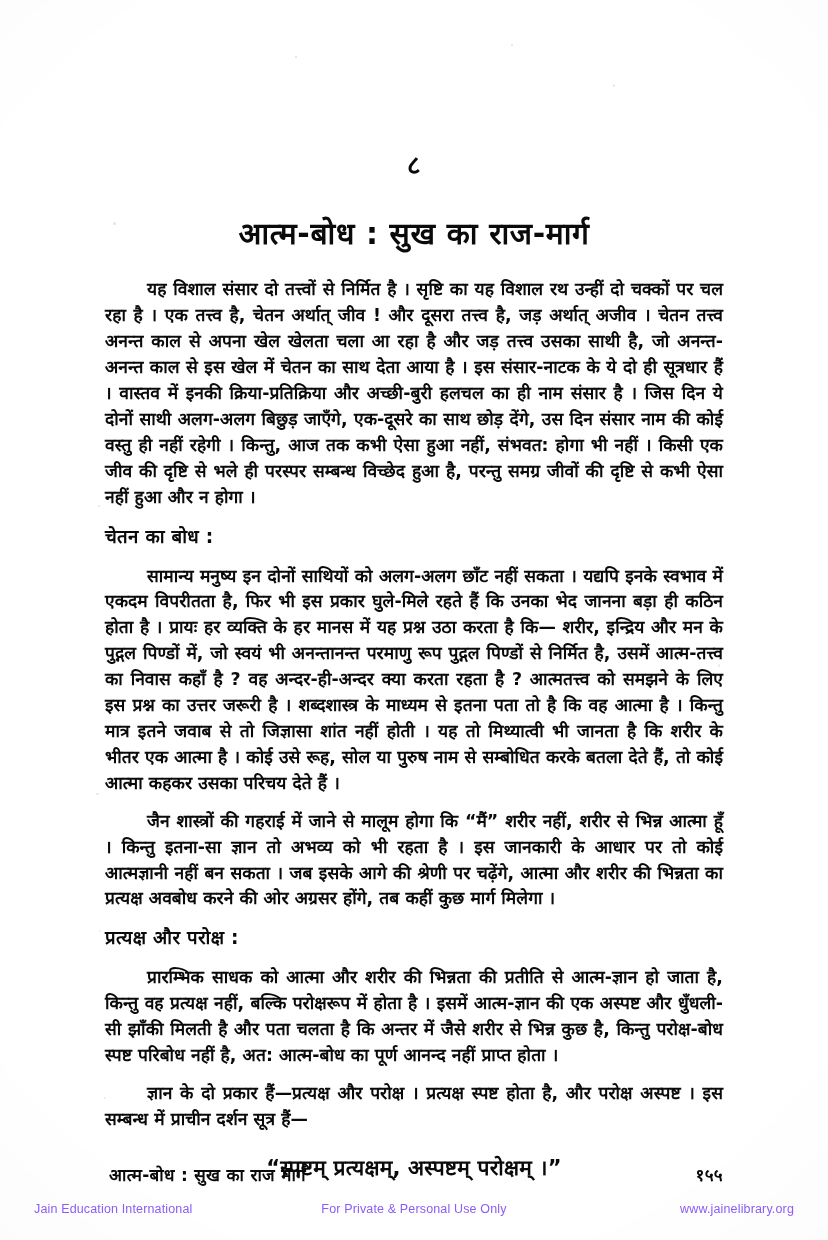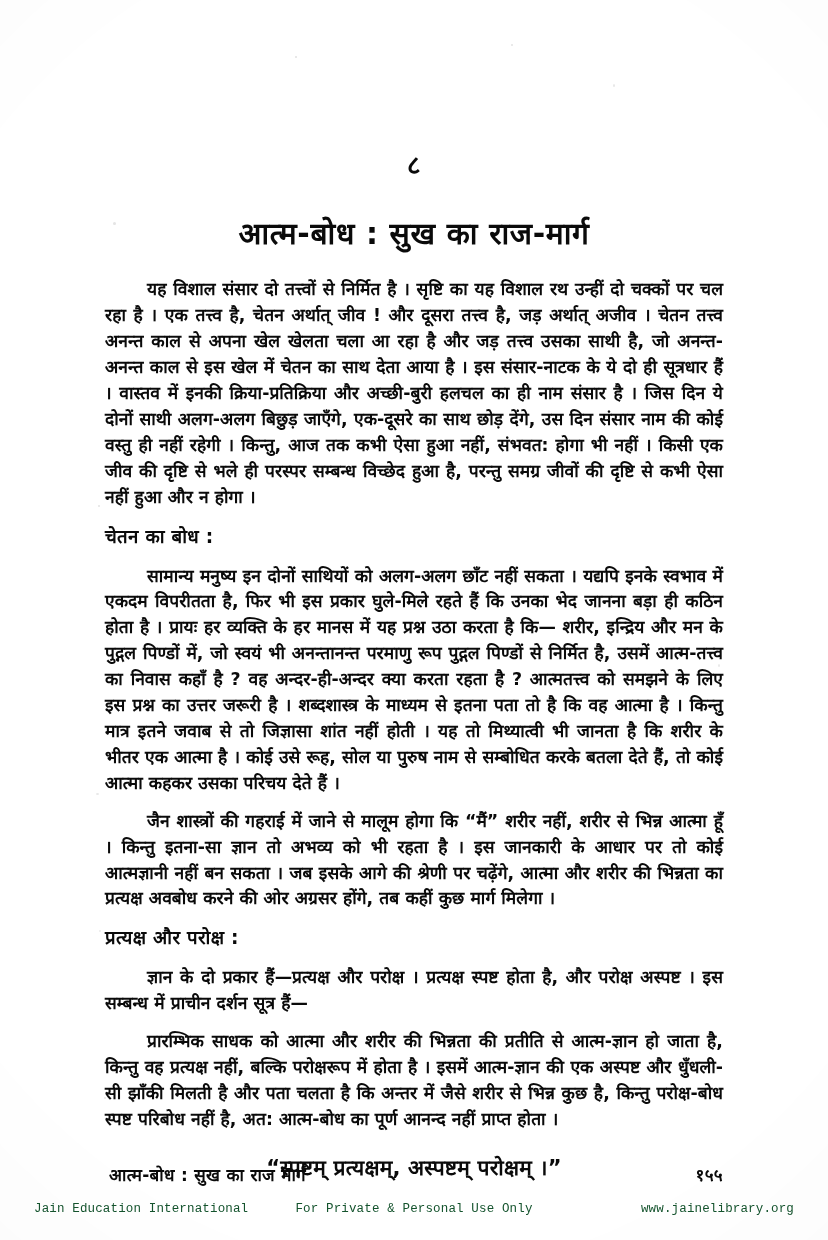--- a/index.html
+++ b/index.html
@@ -121,24 +121,24 @@
   .foot-pageno { white-space: nowrap; }
 
   .watermark {
     position: absolute;
     left: 34px;
     right: 34px;
     top: 1202px;
     display: flex;
     justify-content: space-between;
     align-items: baseline;
-    font-family: Liberation Mono, monospace;
+    font-family: Liberation Sans, sans-serif;
     font-size: 12.5px;
     font-weight: 400;
-    color: #14532d;
+    color: #8b5cf6;
     letter-spacing: 0.15px;
   }
 
   .watermark .wm-center {
     position: absolute;
     left: 0;
     right: 0;
     text-align: center;
   }
 
@@ -174,23 +174,23 @@
       <p class="para">यह विशाल संसार दो तत्त्वों से निर्मित है । सृष्टि का यह विशाल रथ उन्हीं दो चक्कों पर चल रहा है । एक तत्त्व है, चेतन अर्थात् जीव ! और दूसरा तत्त्व है, जड़ अर्थात् अजीव । चेतन तत्त्व अनन्त काल से अपना खेल खेलता चला आ रहा है और जड़ तत्त्व उसका साथी है, जो अनन्त-अनन्त काल से इस खेल में चेतन का साथ देता आया है । इस संसार-नाटक के ये दो ही सूत्रधार हैं । वास्तव में इनकी क्रिया-प्रतिक्रिया और अच्छी-बुरी हलचल का ही नाम संसार है । जिस दिन ये दोनों साथी अलग-अलग बिछुड़ जाएँगे, एक-दूसरे का साथ छोड़ देंगे, उस दिन संसार नाम की कोई वस्तु ही नहीं रहेगी । किन्तु, आज तक कभी ऐसा हुआ नहीं, संभवत: होगा भी नहीं । किसी एक जीव की दृष्टि से भले ही परस्पर सम्बन्ध विच्छेद हुआ है, परन्तु समग्र जीवों की दृष्टि से कभी ऐसा नहीं हुआ और न होगा ।</p>
 
       <h2 class="subhead">चेतन का बोध :</h2>
 
       <p class="para">सामान्य मनुष्य इन दोनों साथियों को अलग-अलग छाँट नहीं सकता । यद्यपि इनके स्वभाव में एकदम विपरीतता है, फिर भी इस प्रकार घुले-मिले रहते हैं कि उनका भेद जानना बड़ा ही कठिन होता है । प्रायः हर व्यक्ति के हर मानस में यह प्रश्न उठा करता है कि— शरीर, इन्द्रिय और मन के पुद्गल पिण्डों में, जो स्वयं भी अनन्तानन्त परमाणु रूप पुद्गल पिण्डों से निर्मित है, उसमें आत्म-तत्त्व का निवास कहाँ है ? वह अन्दर-ही-अन्दर क्या करता रहता है ? आत्मतत्त्व को समझने के लिए इस प्रश्न का उत्तर जरूरी है । शब्दशास्त्र के माध्यम से इतना पता तो है कि वह आत्मा है । किन्तु मात्र इतने जवाब से तो जिज्ञासा शांत नहीं होती । यह तो मिथ्यात्वी भी जानता है कि शरीर के भीतर एक आत्मा है । कोई उसे रूह, सोल या पुरुष नाम से सम्बोधित करके बतला देते हैं, तो कोई आत्मा कहकर उसका परिचय देते हैं ।</p>
 
       <p class="para">जैन शास्त्रों की गहराई में जाने से मालूम होगा कि “मैं” शरीर नहीं, शरीर से भिन्न आत्मा हूँ । किन्तु इतना-सा ज्ञान तो अभव्य को भी रहता है । इस जानकारी के आधार पर तो कोई आत्मज्ञानी नहीं बन सकता । जब इसके आगे की श्रेणी पर चढ़ेंगे, आत्मा और शरीर की भिन्नता का प्रत्यक्ष अवबोध करने की ओर अग्रसर होंगे, तब कहीं कुछ मार्ग मिलेगा ।</p>
 
       <h2 class="subhead">प्रत्यक्ष और परोक्ष :</h2>
 
+      <p class="para">प्रारम्भिक साधक को आत्मा और शरीर की भिन्नता की प्रतीति से आत्म-ज्ञान हो जाता है, किन्तु वह प्रत्यक्ष नहीं, बल्कि परोक्षरूप में होता है । इसमें आत्म-ज्ञान की एक अस्पष्ट और धुँधली-सी झाँकी मिलती है और पता चलता है कि अन्तर में जैसे शरीर से भिन्न कुछ है, किन्तु परोक्ष-बोध स्पष्ट परिबोध नहीं है, अत: आत्म-बोध का पूर्ण आनन्द नहीं प्राप्त होता ।</p>
+
       <p class="para">ज्ञान के दो प्रकार हैं—प्रत्यक्ष और परोक्ष । प्रत्यक्ष स्पष्ट होता है, और परोक्ष अस्पष्ट । इस सम्बन्ध में प्राचीन दर्शन सूत्र हैं—</p>
-
-      <p class="para">प्रारम्भिक साधक को आत्मा और शरीर की भिन्नता की प्रतीति से आत्म-ज्ञान हो जाता है, किन्तु वह प्रत्यक्ष नहीं, बल्कि परोक्षरूप में होता है । इसमें आत्म-ज्ञान की एक अस्पष्ट और धुँधली-सी झाँकी मिलती है और पता चलता है कि अन्तर में जैसे शरीर से भिन्न कुछ है, किन्तु परोक्ष-बोध स्पष्ट परिबोध नहीं है, अत: आत्म-बोध का पूर्ण आनन्द नहीं प्राप्त होता ।</p>
 
       <div class="verse">“स्पष्टम् प्रत्यक्षम्, अस्पष्टम् परोक्षम् ।”</div>
 
     </div>
   </div>
 
   <div class="running-foot">
     <span class="foot-title">आत्म-बोध : सुख का राज मार्ग</span>
     <span class="foot-pageno">१५५</span>
   </div>

